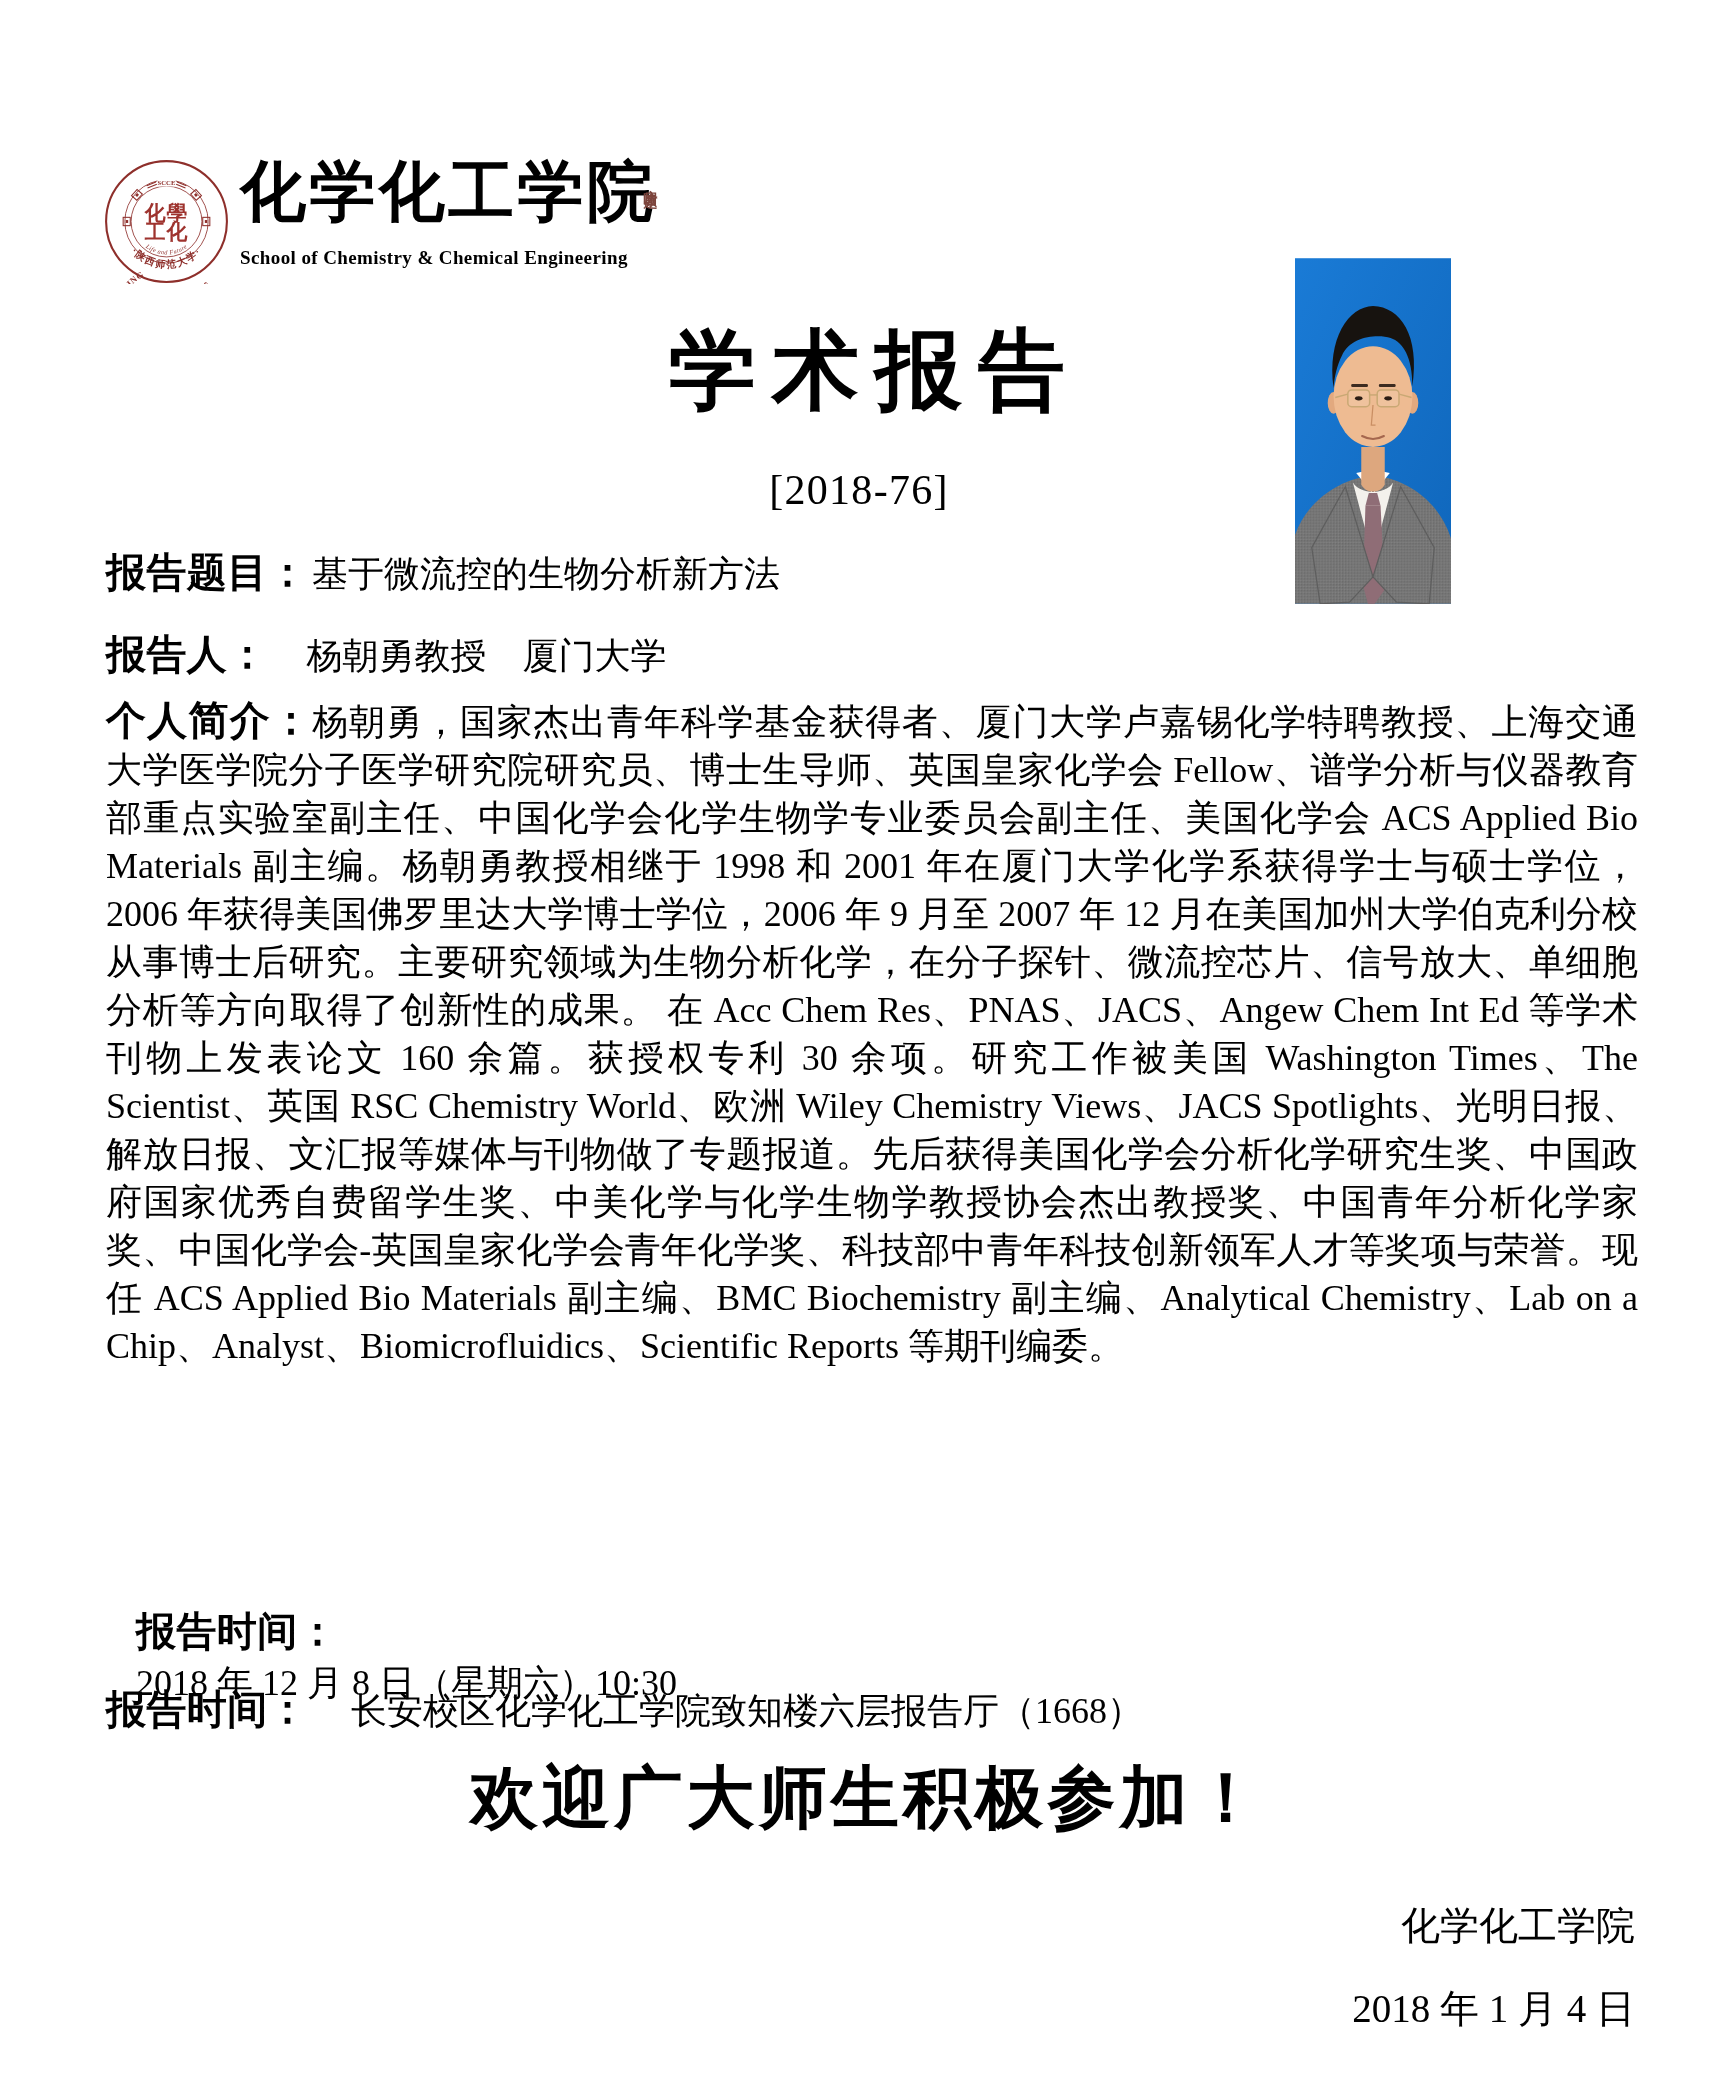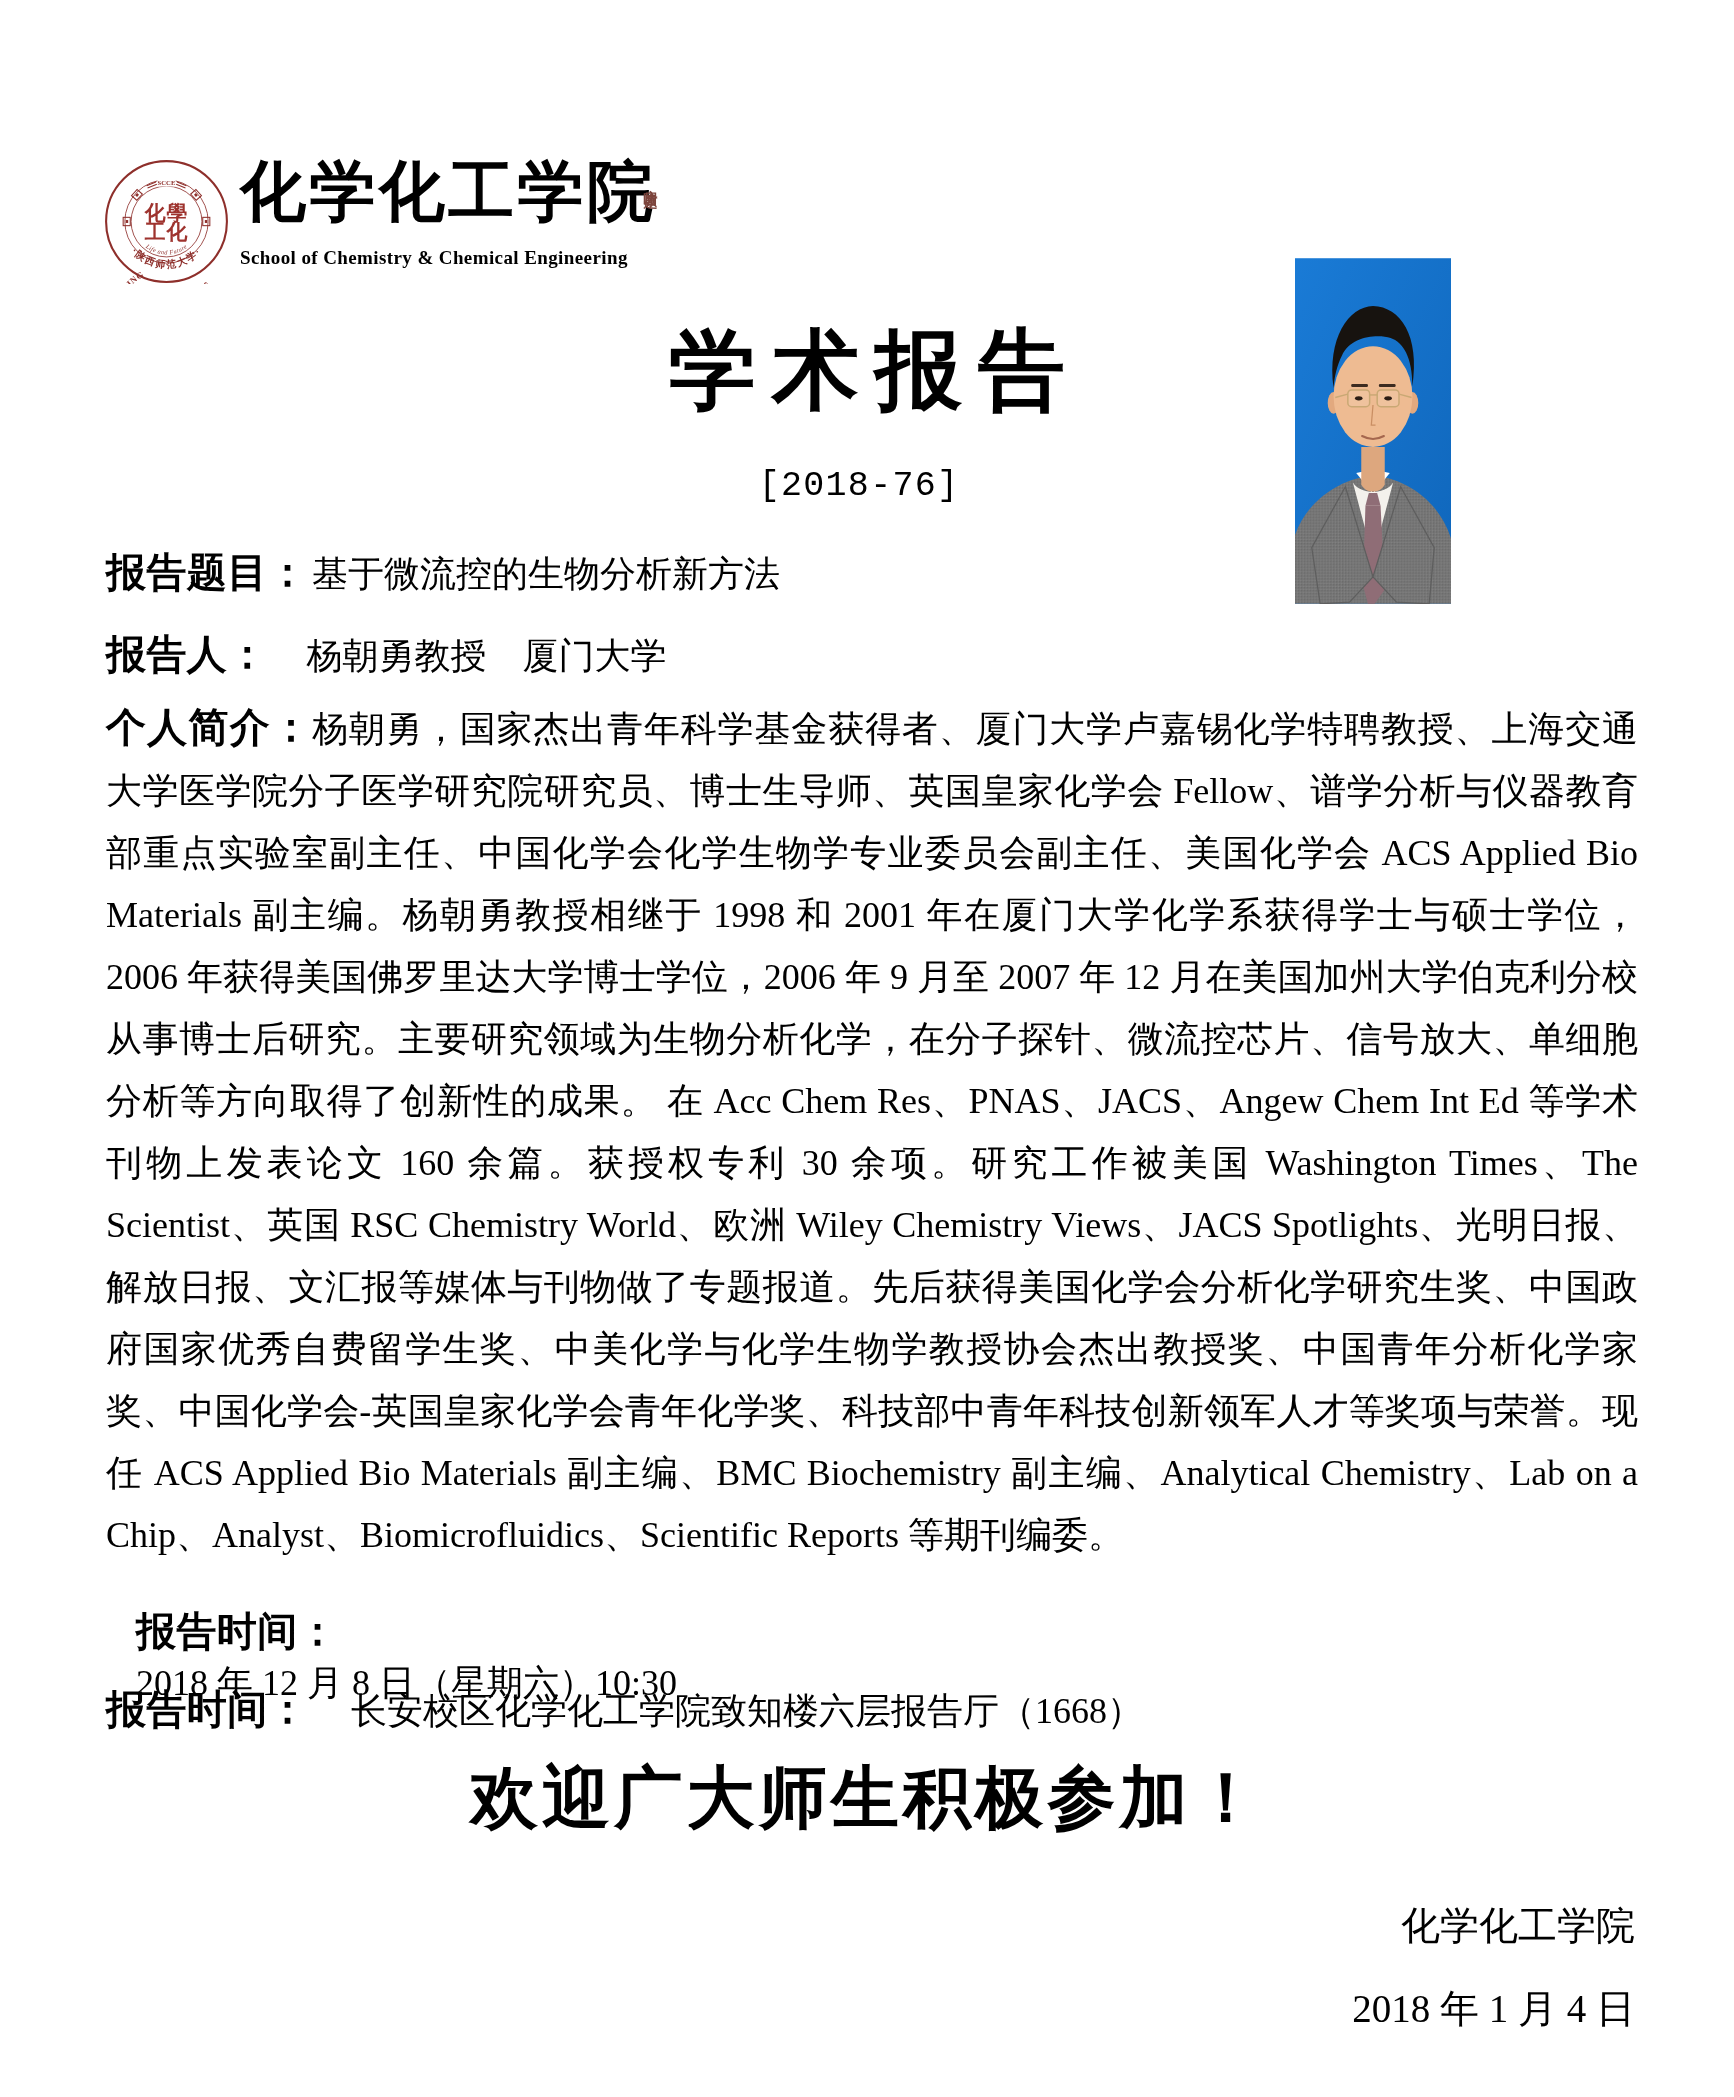--- a/index.html
+++ b/index.html
@@ -24,34 +24,34 @@
   
   .photo{position:absolute;left:1295px;top:258px;width:156px;height:346px;}
   .photo svg{display:block;width:100%;height:100%;}
   
   .title{
     position:absolute;left:0;right:0;top:305px;margin:12px;text-align:center;
     font-size:87px;font-weight:900;letter-spacing:16px;text-indent:16px;line-height:1.25;
   }
   .issue{
     position:absolute;left:0;right:16px;top:465px;text-align:center;
-    font-size:35px;letter-spacing:1.3px;line-height:1.2;font-family:Liberation Mono, monospace;
+    font-size:42px;letter-spacing:1.3px;line-height:1.2;
   }
   
   .row{position:absolute;left:106px;display:flex;align-items:baseline;white-space:nowrap;}
   .lbl{font-size:40px;font-weight:900;letter-spacing:0.4px;}
   .val{font-size:36px;}
   .row-topic{top:545px;}  .row-topic .val{margin-left:4px;}
   .row-speaker{top:627px;} .row-speaker .val{margin-left:39px;}
   .row-time{top:1604px;flex-direction:column;}   .row-time .val{margin-left:30px;}
   .row-venue{top:1682px;}  .row-venue .val{margin-left:43px;}
   
   .bio{
     position:absolute;left:106px;top:697px;width:1532px;margin:0;
-    font-size:36px;line-height:62px;text-align:justify;
+    font-size:36px;line-height:48px;text-align:justify;
   }
   .bio .lbl{font-size:40px;}
   
   .welcome{
     position:absolute;left:0;right:0;top:1754px;text-align:center;
     font-size:68px;font-weight:900;letter-spacing:4.2px;line-height:1.3;
   }
   .footer-org,.footer-date{
     position:absolute;right:99px;text-align:right;font-size:39px;white-space:nowrap;
   }

